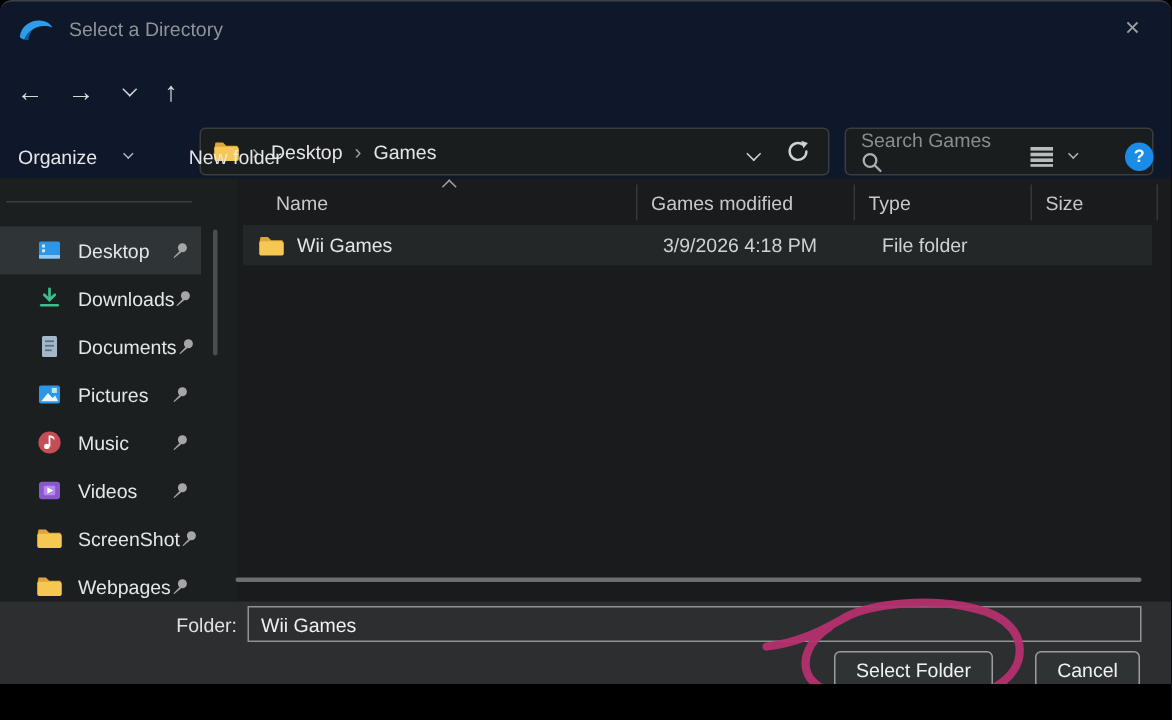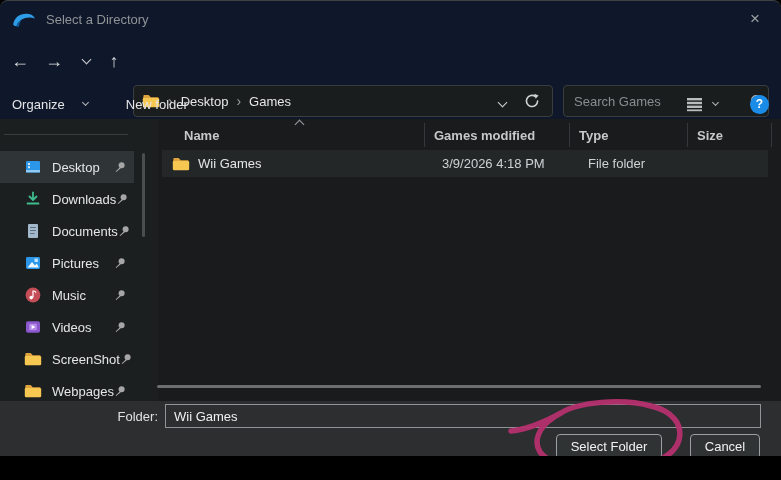--- a/index.html
+++ b/index.html
@@ -16,40 +16,40 @@
   .close-btn { position:absolute; right:14px; top:6px; width:24px; height:24px; display:flex; align-items:center; justify-content:center; color:#9aa0a2; font-size:17px; cursor:pointer; }
   
   .navbar { position:absolute; left:0; top:40px; width:100%; height:40px; }
   .nav-btn { position:absolute; top:4px; width:28px; height:32px; display:flex; align-items:center; justify-content:center; color:#d6d9da; font-size:18px; }
   .chev { display:inline-block; width:7px; height:7px; border-right:1.6px solid #cfd2d3; border-bottom:1.6px solid #cfd2d3; transform:rotate(45deg); margin-top:-4px; }
   .chev.small { width:5px; height:5px; border-color:#b3b7b8; }
   .addressbar { position:absolute; left:133px; top:44px; width:420px; height:32px; background:#1a1d1e; border:1px solid #3a3d3e; border-radius:4px; display:flex; align-items:center; padding:0 8px; }
   .crumb-sep { color:#9aa0a2; margin:0 8px; font-size:14px; }
   .crumb { color:#e4e6e7; }
   .addr-right { margin-left:auto; display:flex; align-items:center; gap:18px; padding-right:4px; }
-  .searchbox { position:absolute; left:563px; top:44px; width:206px; height:32px; background:#1a1d1e; border:1px solid #3a3d3e; border-radius:4px; display:flex; align-items:center; padding:0 10px; }
+  .searchbox { position:absolute; left:563px; top:44px; width:206px; height:32px; background:#1a1d1e; border:1px solid #3a3d3e; border-radius:4px; display:flex; align-items:flex-start; padding:0 10px;flex-direction:column; }
   .searchbox input { flex:1; background:transparent; border:none; outline:none; color:#e4e6e7; font-size:13px; font-family:"Liberation Sans", sans-serif; }
   .searchbox input::placeholder { color:#888e90; }
   
   .toolbar { position:absolute; left:0; top:88px; width:100%; height:30px; display:flex; align-items:center; padding:0 12px; }
   .tool-item { display:flex; align-items:center; gap:18px; color:#e4e6e7; margin-right:38px; cursor:pointer; }
   .toolbar-right { margin-left:auto; display:flex; align-items:center; gap:10px; }
   .help-circle { width:19px; height:19px; border-radius:50%; background:#1a8ce8; color:#fff; font-size:12px; font-weight:bold; display:flex; align-items:center; justify-content:center; margin-left:22px; }
   
   .content { position:absolute; left:0; top:118px; width:781px; height:282px; background:#191b1c; }
   .sidebar { position:absolute; left:0; top:0; width:158px; height:282px; background:#1c1f20; overflow:hidden; }
   .sidebar-divider { position:absolute; left:4px; top:15px; width:124px; height:1px; background:#3a3d3e; }
   .side-item { position:absolute; left:0; width:134px; height:32px; display:flex; align-items:center; padding-left:24px; cursor:pointer; }
   .side-item.selected { background:#2f3437; }
   .side-item .label { margin-left:10px; flex:1; }
   .side-item .pin { margin-right:8px; }
   .side-scrollbar { position:absolute; left:142px; top:34px; width:3px; height:84px; background:#4a4e4f; border-radius:2px; }
   
   .listpane { position:absolute; left:158px; top:0; width:623px; height:282px; }
-  .colhead { position:absolute; top:2px; height:28px; color:#c6c9ca; display:flex; align-items:center; padding-left:8px; cursor:pointer;font-weight:bold; }
+  .colhead { position:absolute; top:2px; height:28px; color:#c6c9ca; display:flex; align-items:center; padding-left:8px; cursor:pointer; }
   .colsep { position:absolute; top:4px; width:1px; height:24px; background:#35383a; }
   .sort-caret { position:absolute; left:138px; top:2px; width:7px; height:7px; border-left:1.4px solid #9aa0a2; border-top:1.4px solid #9aa0a2; transform:rotate(45deg); }
   .file-row { position:absolute; left:4px; top:31px; width:606px; height:27px; background:#232728; display:flex; align-items:center; padding-left:10px; cursor:pointer; }
   .file-row .fname { margin-left:8px; }
   .file-cell { position:absolute; color:#cfd2d3;margin-left:14px; }
   .hscroll { position:absolute; left:157px; top:266px; width:604px; height:3px; background:#6b6f70; border-radius:2px; }
   
   .footer { position:absolute; left:0; top:400px; width:781px; height:61px; background:#2c2e2f; }
   .folder-label { position:absolute; left:0; top:8px; width:158px; text-align:right; color:#dfe1e2; }
   .folder-input { position:absolute; left:165px; top:3px; width:596px; height:24px; background:#2c2e2f; border:1px solid #8f9395; color:#f0f1f2; font-size:13px; padding:0 8px; font-family:"Liberation Sans", sans-serif; outline:none; }

